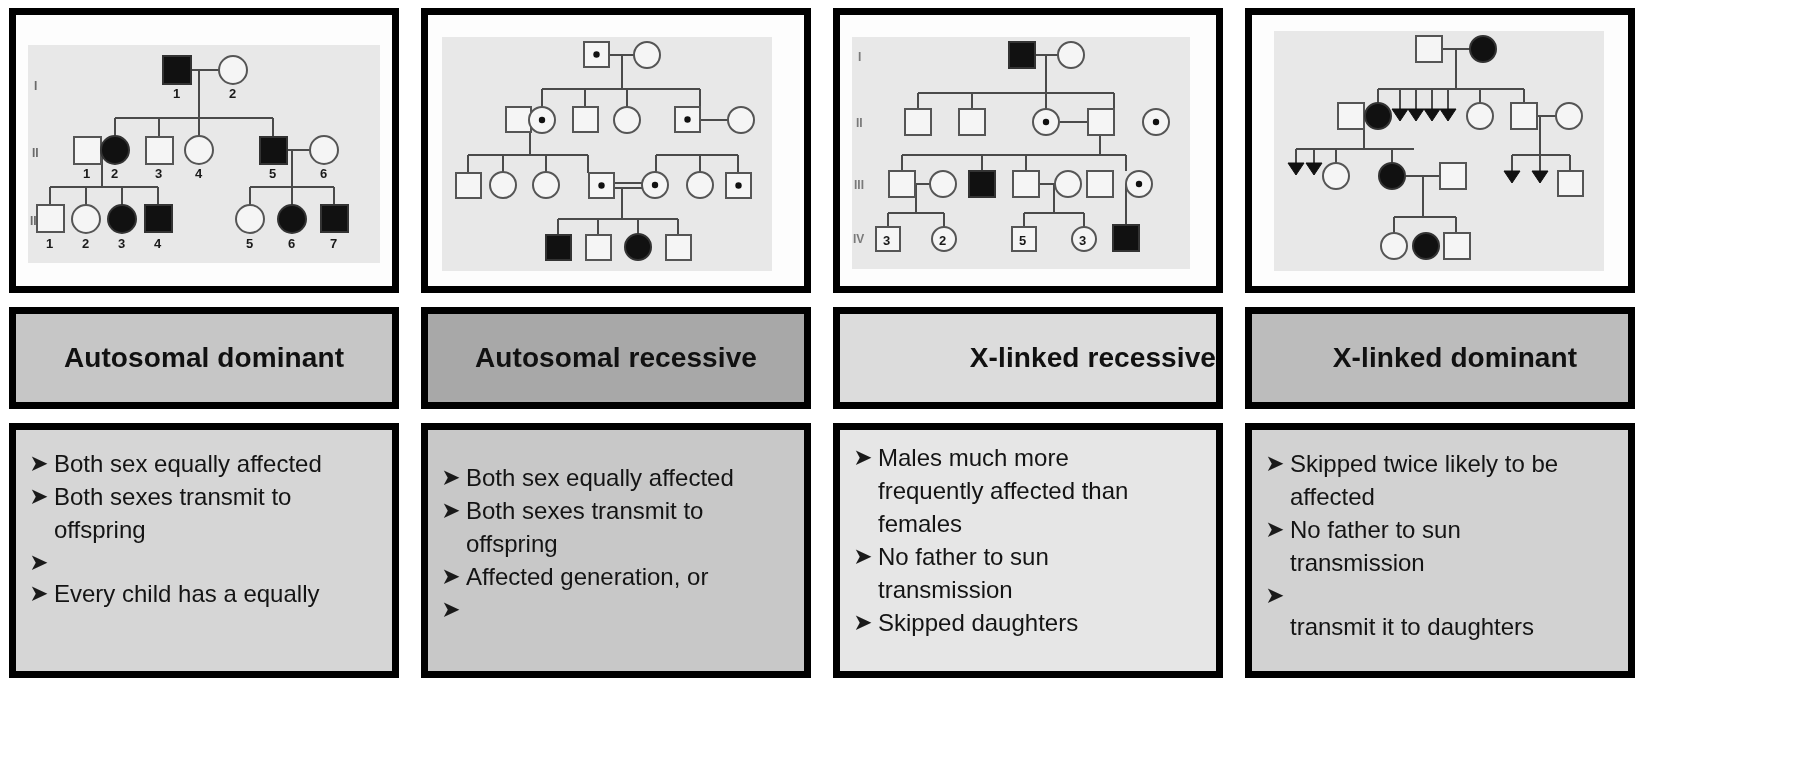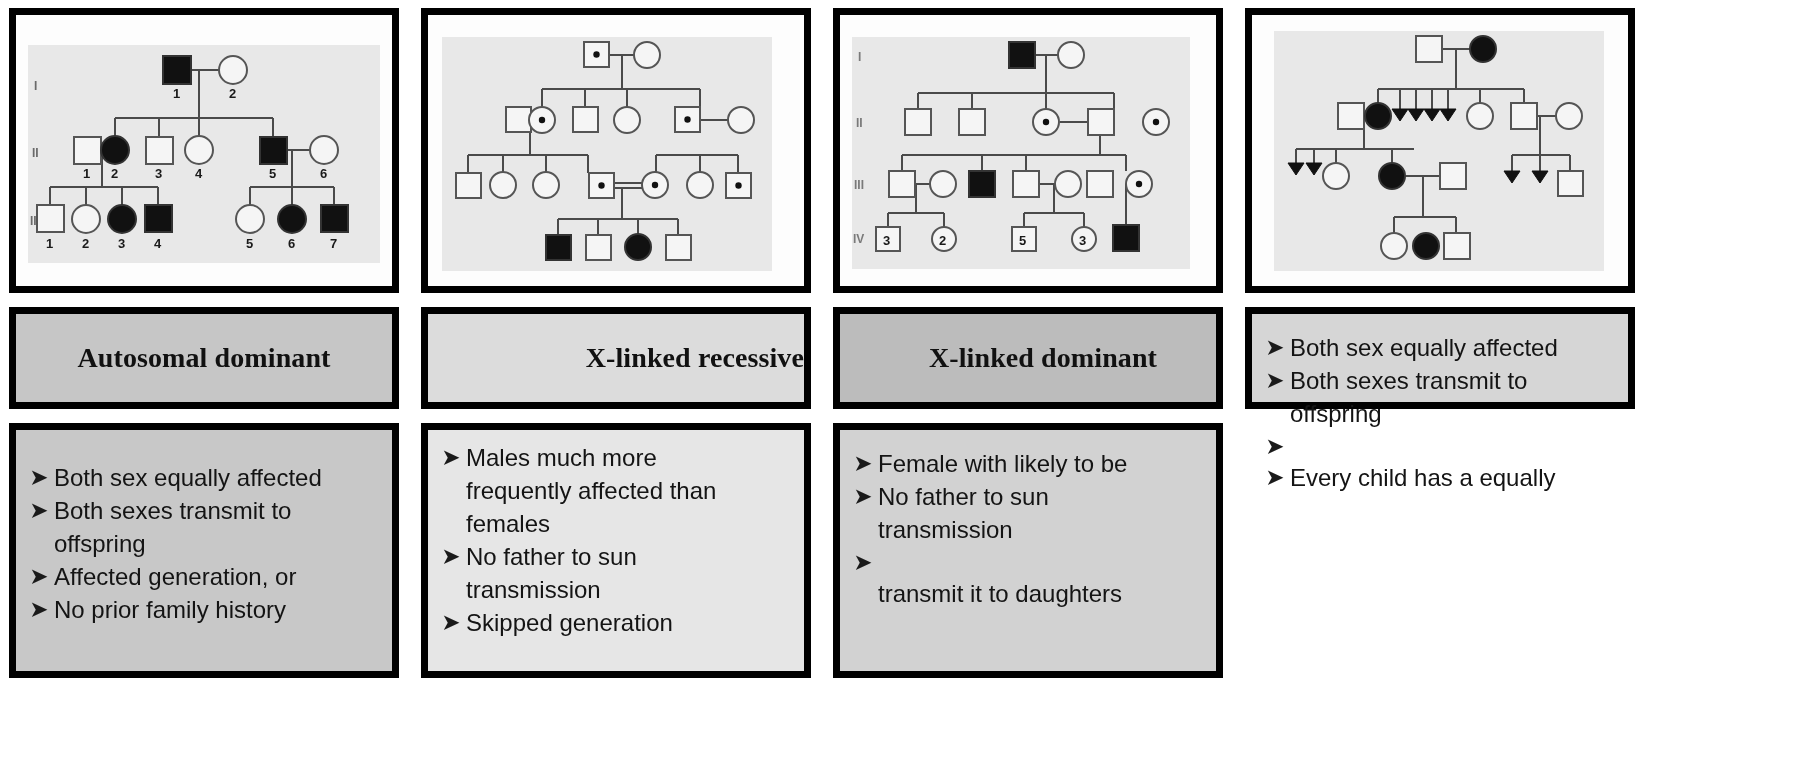--- a/index.html
+++ b/index.html
@@ -34,21 +34,20 @@
   .ped-svg{display:block;}
   
   .title-card{
     border:7px solid #000;
     box-sizing:border-box;
     display:flex;align-items:center;justify-content:center;
     font-weight:bold;
     font-size:28px;
     color:#111;
     letter-spacing:.1px;
-    font-family:Liberation Serif, serif;
   }
   
   .bullet-card{
     border:7px solid #000;
     box-sizing:border-box;
     padding:14px 10px 6px 8px;
     display:flex;flex-direction:column;
     justify-content:flex-start;
   }
   .bullet-row{
@@ -398,20 +397,23 @@
         <circle cx="120" cy="215" r="13" fill="#f5f5f5" stroke="#555" stroke-width="2"></circle>
         <circle cx="152" cy="215" r="13" fill="#111" stroke="#333" stroke-width="2"></circle>
         <rect x="170" y="202" width="26" height="26" fill="#f5f5f5" stroke="#555" stroke-width="2"></rect>
       </svg>
     </div>
   </div>
 
   <div class="title-card" style="background:#c6c6c6;">
     <span>Autosomal dominant</span>
   </div>
+  <div class="title-card" style="background:#a8a8a8;">
+    <span>Autosomal recessive</span>
+  </div>
   <div class="title-card" style="background:#dcdcdc;justify-content:flex-end;">
     <span>X-linked recessive</span>
   </div>
   <div class="title-card" style="background:#bcbcbc;padding-left:30px;">
     <span>X-linked dominant</span>
   </div>
 
   <div class="bullet-card b-pad-a" style="background:#d6d6d6;">
     <div class="bullet-row">
       <span class="bullet-mark">➤</span>
@@ -446,21 +448,20 @@
     <div class="bullet-row">
       <span class="bullet-mark blank">&nbsp;</span>
       <span class="bullet-text">offspring</span>
     </div>
     <div class="bullet-row">
       <span class="bullet-mark">➤</span>
       <span class="bullet-text">Affected generation, or</span>
     </div>
     <div class="bullet-row">
       <span class="bullet-mark">➤</span>
-      <span class="bullet-text">No prior family history</span>
     </div>
   </div>
 
   <div class="bullet-card b-pad-c" style="background:#e6e6e6;">
     <div class="bullet-row">
       <span class="bullet-mark">➤</span>
       <span class="bullet-text">Males much more</span>
     </div>
     <div class="bullet-row">
       <span class="bullet-mark blank">&nbsp;</span>
@@ -473,28 +474,32 @@
     <div class="bullet-row">
       <span class="bullet-mark">➤</span>
       <span class="bullet-text">No father to sun</span>
     </div>
     <div class="bullet-row">
       <span class="bullet-mark blank">&nbsp;</span>
       <span class="bullet-text">transmission</span>
     </div>
     <div class="bullet-row">
       <span class="bullet-mark">➤</span>
-      <span class="bullet-text">Skipped generation</span>
+      <span class="bullet-text">Skipped daughters</span>
     </div>
   </div>
 
   <div class="bullet-card b-pad-d" style="background:#d2d2d2;">
     <div class="bullet-row">
       <span class="bullet-mark">➤</span>
-      <span class="bullet-text">Female with likely to be</span>
+      <span class="bullet-text">Skipped twice likely to be</span>
+    </div>
+    <div class="bullet-row">
+      <span class="bullet-mark blank">&nbsp;</span>
+      <span class="bullet-text">affected</span>
     </div>
     <div class="bullet-row">
       <span class="bullet-mark">➤</span>
       <span class="bullet-text">No father to sun</span>
     </div>
     <div class="bullet-row">
       <span class="bullet-mark blank">&nbsp;</span>
       <span class="bullet-text">transmission</span>
     </div>
     <div class="bullet-row">

